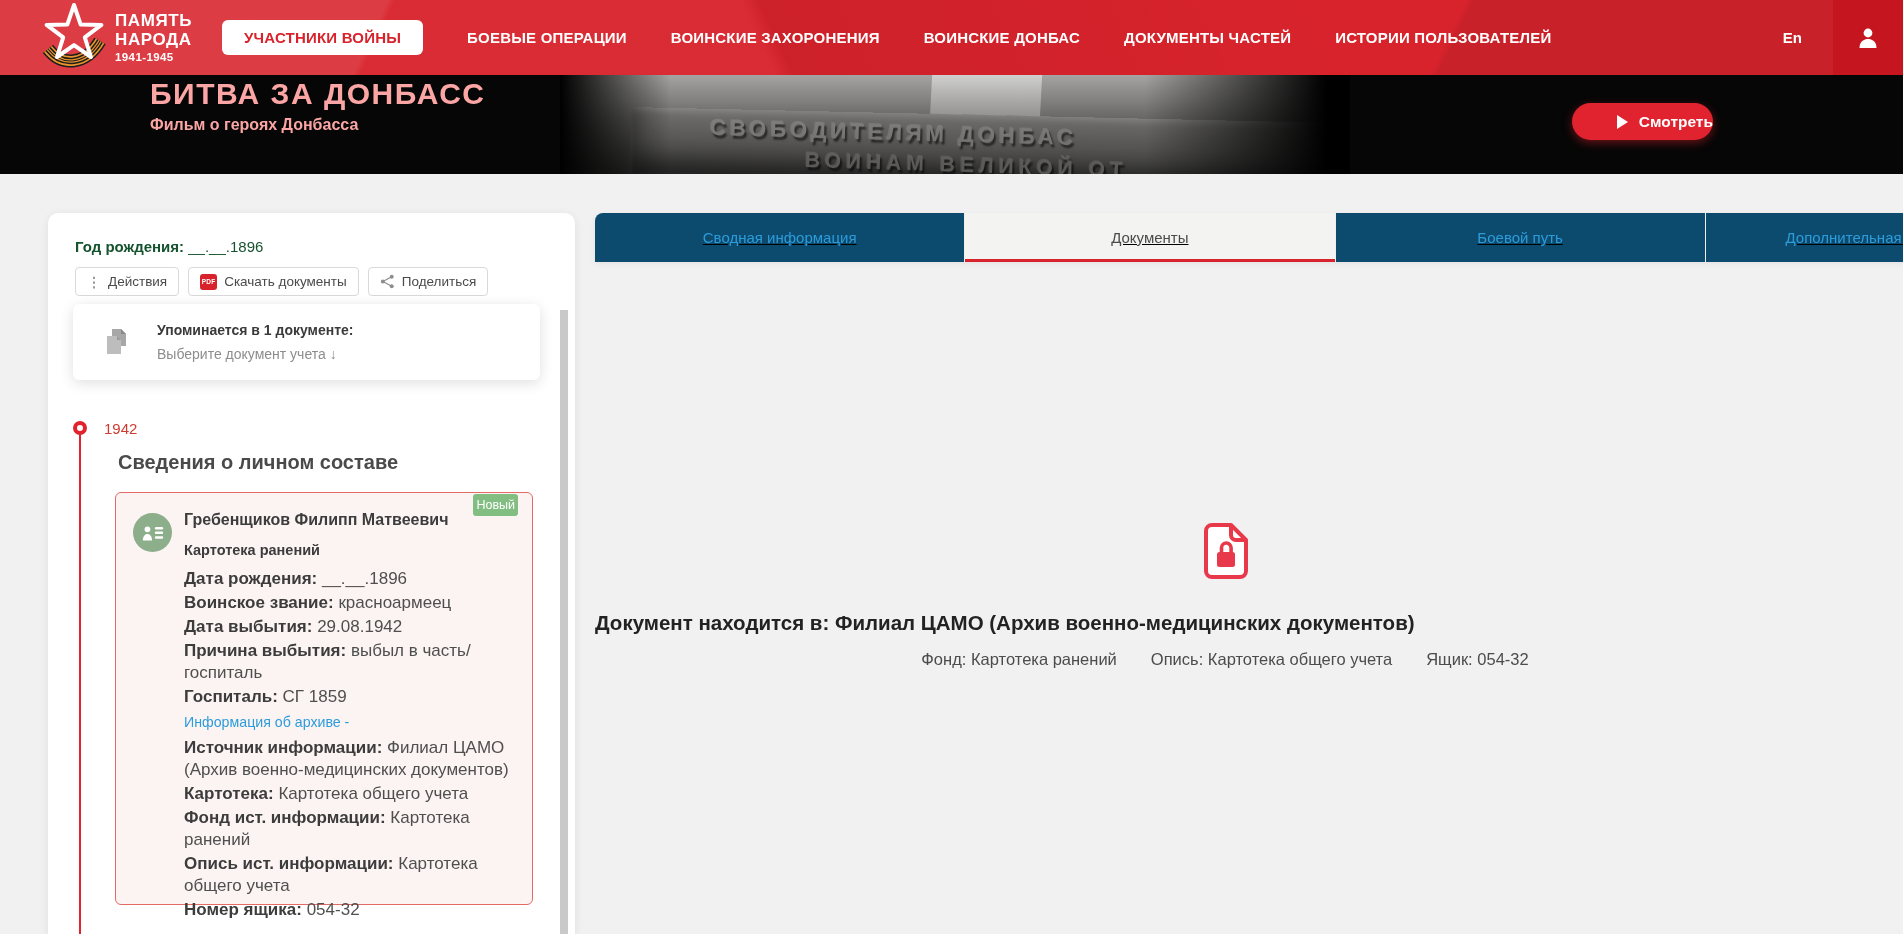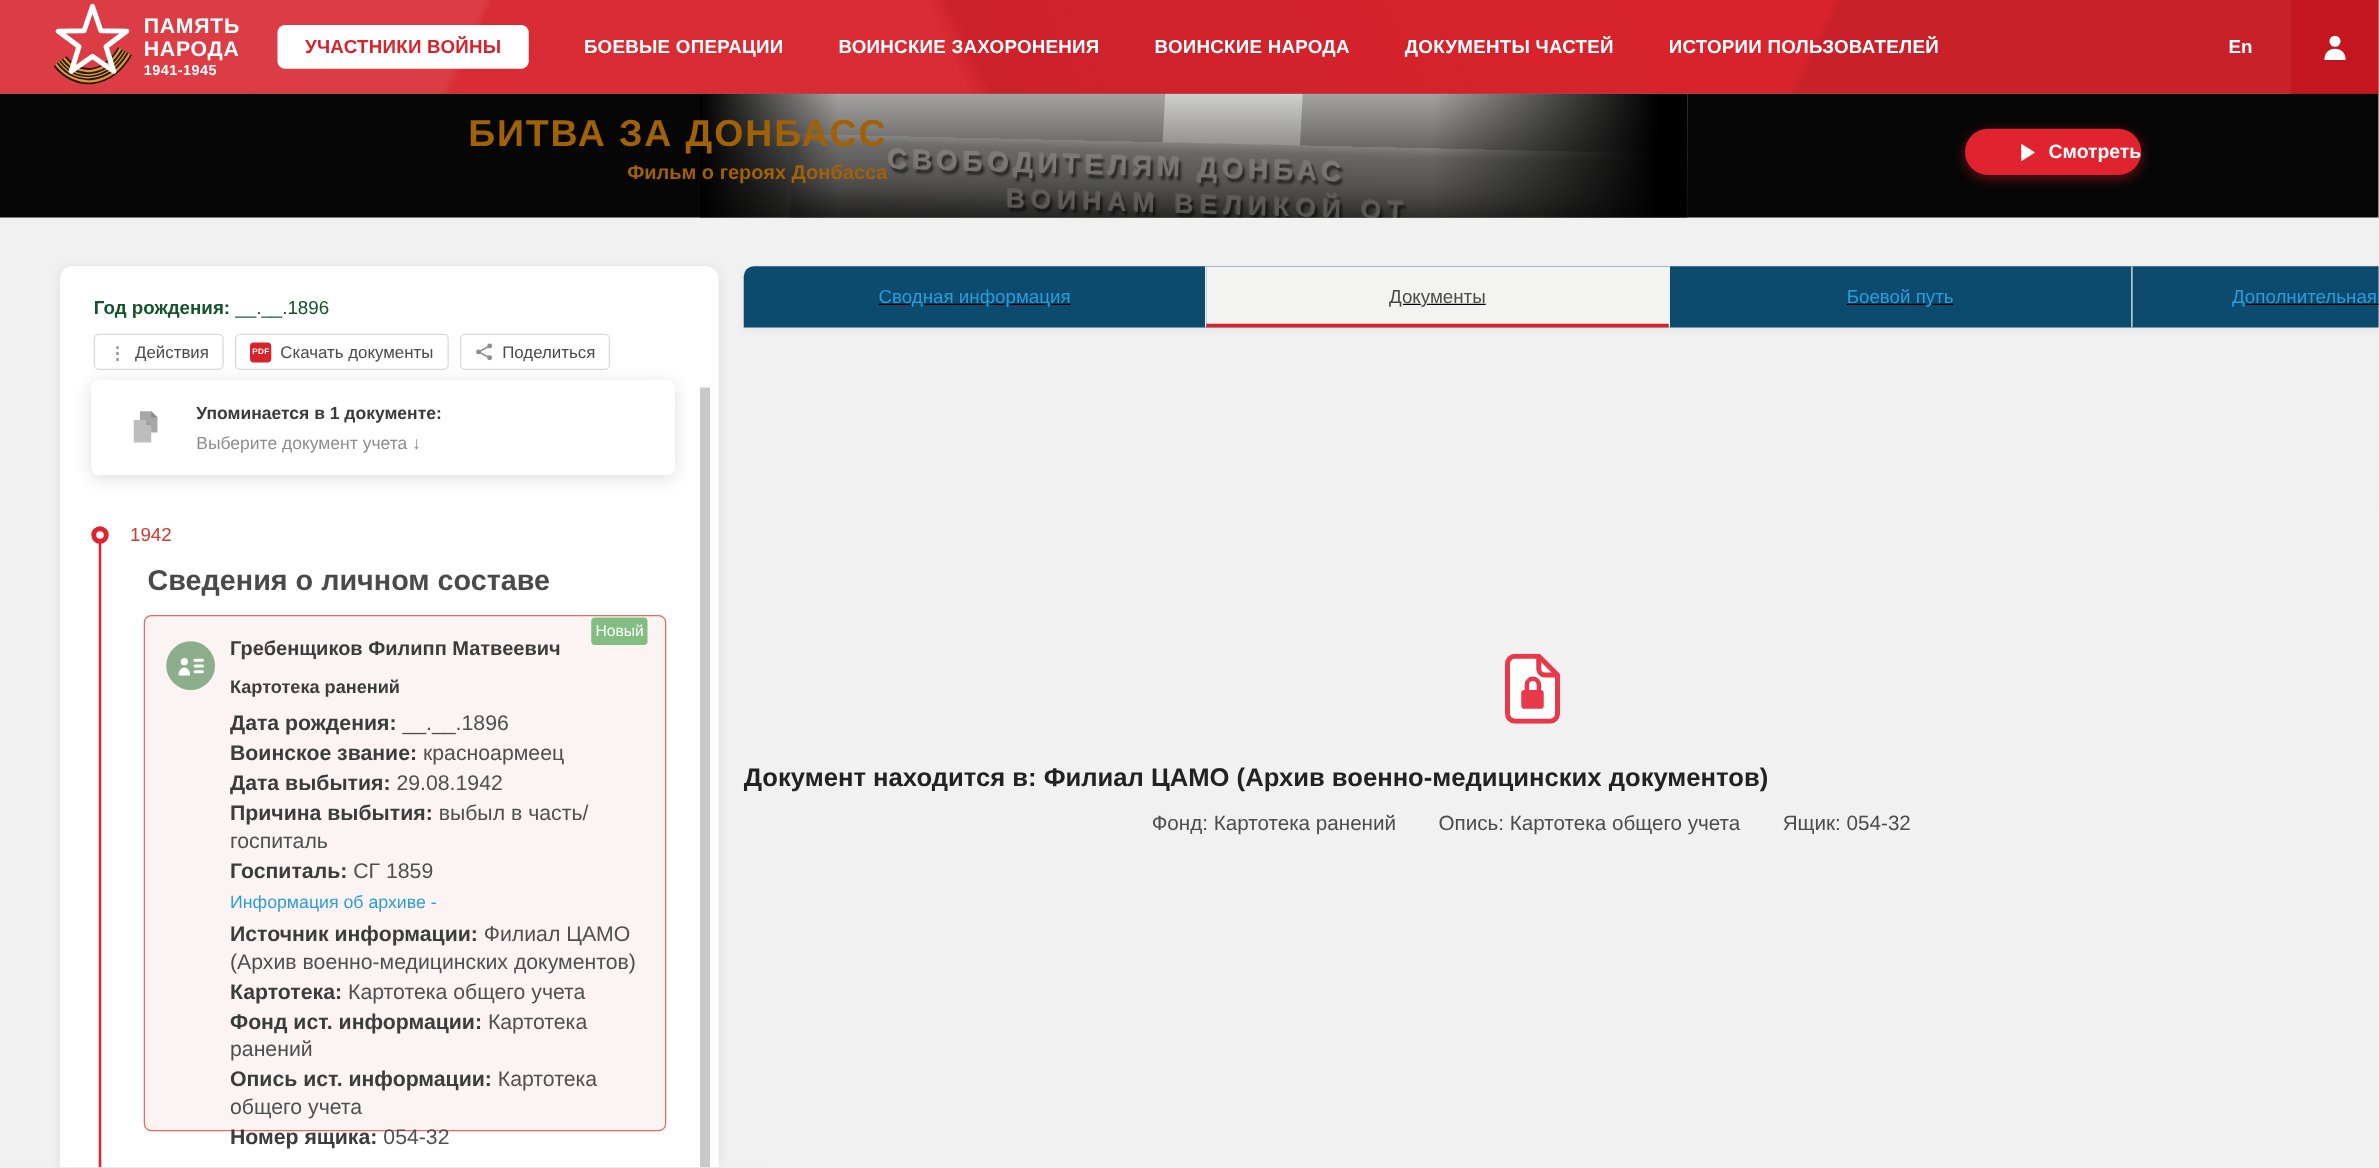--- a/index.html
+++ b/index.html
@@ -37,21 +37,21 @@
       transform:rotate(1.3deg);transform-origin:left top;}
   .stone-line1{position:absolute;left:150px;top:45px;white-space:nowrap;color:#a3a29e;
       font-size:22px;font-weight:bold;letter-spacing:4px;transform:rotate(1.6deg);
       text-shadow:2px 3px 2px rgba(0,0,0,0.6), -1px -1px 0 rgba(255,255,255,0.22);}
   .stone-line2{position:absolute;left:245px;top:78px;white-space:nowrap;color:#8f8e8a;
       font-size:21px;font-weight:bold;letter-spacing:5px;transform:rotate(1.8deg);
       text-shadow:2px 3px 2px rgba(0,0,0,0.6), -1px -1px 0 rgba(255,255,255,0.2);}
   .photo-fade{position:absolute;inset:0;
       background:linear-gradient(90deg,#000 0%, rgba(0,0,0,0) 14%, rgba(0,0,0,0) 74%, #000 97%),
                  linear-gradient(180deg, rgba(0,0,0,0.08) 0%, rgba(0,0,0,0.4) 100%);}
-  .banner-titles{position:absolute;left:150px;top:16px;width:560px;text-align:right;color:#a16207;}
+  .banner-titles{position:absolute;left:150px;top:2px;width:560px;text-align:left;color:#fca5a5;}
   .banner-h1{font-size:30px;font-weight:bold;letter-spacing:1.5px;line-height:34px;}
   .banner-sub{font-size:16px;font-weight:bold;margin-top:5px;}
   .watch{position:absolute;left:1572px;top:28px;width:141px;height:37px;border-radius:19px;background:#e0232e;
          display:flex;align-items:center;justify-content:flex-end;gap:11px;cursor:pointer;
          box-shadow:0 3px 10px rgba(224,35,46,0.45);}
   .watch-label{color:#fff;font-size:15.5px;font-weight:bold;}
   .play-tri{width:0;height:0;border-left:11px solid #fff;border-top:7px solid transparent;border-bottom:7px solid transparent;}
 
   
   .sidebar{position:absolute;left:48px;top:213px;width:527px;height:721px;background:#fff;
@@ -66,21 +66,21 @@
   .pdf-badge{width:17px;height:16px;background:#d8232c;border-radius:3px;color:#fff;font-size:6.5px;
              font-weight:bold;display:flex;align-items:center;justify-content:center;letter-spacing:0.3px;}
   .mention{position:absolute;left:25px;top:91px;width:467px;height:76px;background:#fff;border-radius:6px;
            box-shadow:0 3px 14px rgba(0,0,0,0.13);display:flex;align-items:center;gap:25px;padding-left:27px;box-sizing:border-box;}
   .mention-title{font-size:14px;font-weight:bold;color:#3a3a3a;}
   .mention-sub{font-size:14px;color:#8d8d8d;margin-top:8px;}
   .tl-dot{position:absolute;left:25px;top:208px;width:14px;height:14px;border:4.5px solid #e0232e;
           border-radius:50%;background:#fff;box-sizing:border-box;}
   .tl-line{position:absolute;left:31px;top:221px;width:2px;bottom:0;background:#e0232e;}
   .tl-year{position:absolute;left:56px;top:207px;font-size:15px;color:#cf3a31;}
-  .section-title{position:absolute;left:70px;top:238px;font-size:23px;font-weight:bold;color:#4a4a4a;}
+  .section-title{position:absolute;left:70px;top:238px;font-size:20px;font-weight:bold;color:#4a4a4a;}
 
   .pcard{position:absolute;left:67px;top:279px;width:418px;height:413px;background:#fcf4f3;
          border:1px solid #e36a65;border-radius:6px;box-sizing:border-box;cursor:pointer;}
   .badge{position:absolute;top:1px;right:14px;background:#82bd82;color:#fff;font-size:12.5px;
          padding:4px 3px;border-radius:3px;}
   .avatar{position:absolute;left:17px;top:20px;width:39px;height:39px;border-radius:50%;background:#8cae8b;
           display:flex;align-items:center;justify-content:center;}
   .pc-content{position:absolute;left:68px;top:16px;right:14px;}
   .pc-name{font-size:16px;font-weight:bold;color:#3c3c3c;line-height:22px;margin-bottom:9px;}
   .pc-doctype{font-size:14.5px;font-weight:bold;color:#3c3c3c;line-height:21px;margin-bottom:7px;}
@@ -125,21 +125,21 @@
         <div class="logo-line">НАРОДА</div>
         <div class="logo-years">1941-1945</div>
       </div>
     </div>
 
     <div class="nav-items">
 
     <div class="nav-item active">УЧАСТНИКИ ВОЙНЫ</div>
         <div class="nav-item">БОЕВЫЕ ОПЕРАЦИИ</div>
         <div class="nav-item">ВОИНСКИЕ ЗАХОРОНЕНИЯ</div>
-        <div class="nav-item">ВОИНСКИЕ НАРОДА</div>
+        <div class="nav-item">ВОИНСКИЕ ДОНБАС</div>
         <div class="nav-item">ДОКУМЕНТЫ ЧАСТЕЙ</div>
         <div class="nav-item">ИСТОРИИ ПОЛЬЗОВАТЕЛЕЙ</div>
       </div>
 
     <div class="lang">En</div>
 
     <div class="account">
       <svg width="24" height="24" viewBox="0 0 24 24">
         <circle cx="12" cy="7" r="4.4" fill="#fff"></circle>
         <path d="M3.5 22 C3.5 15.5 8 13 12 13 C16 13 20.5 15.5 20.5 22 Z" fill="#fff"></path>

